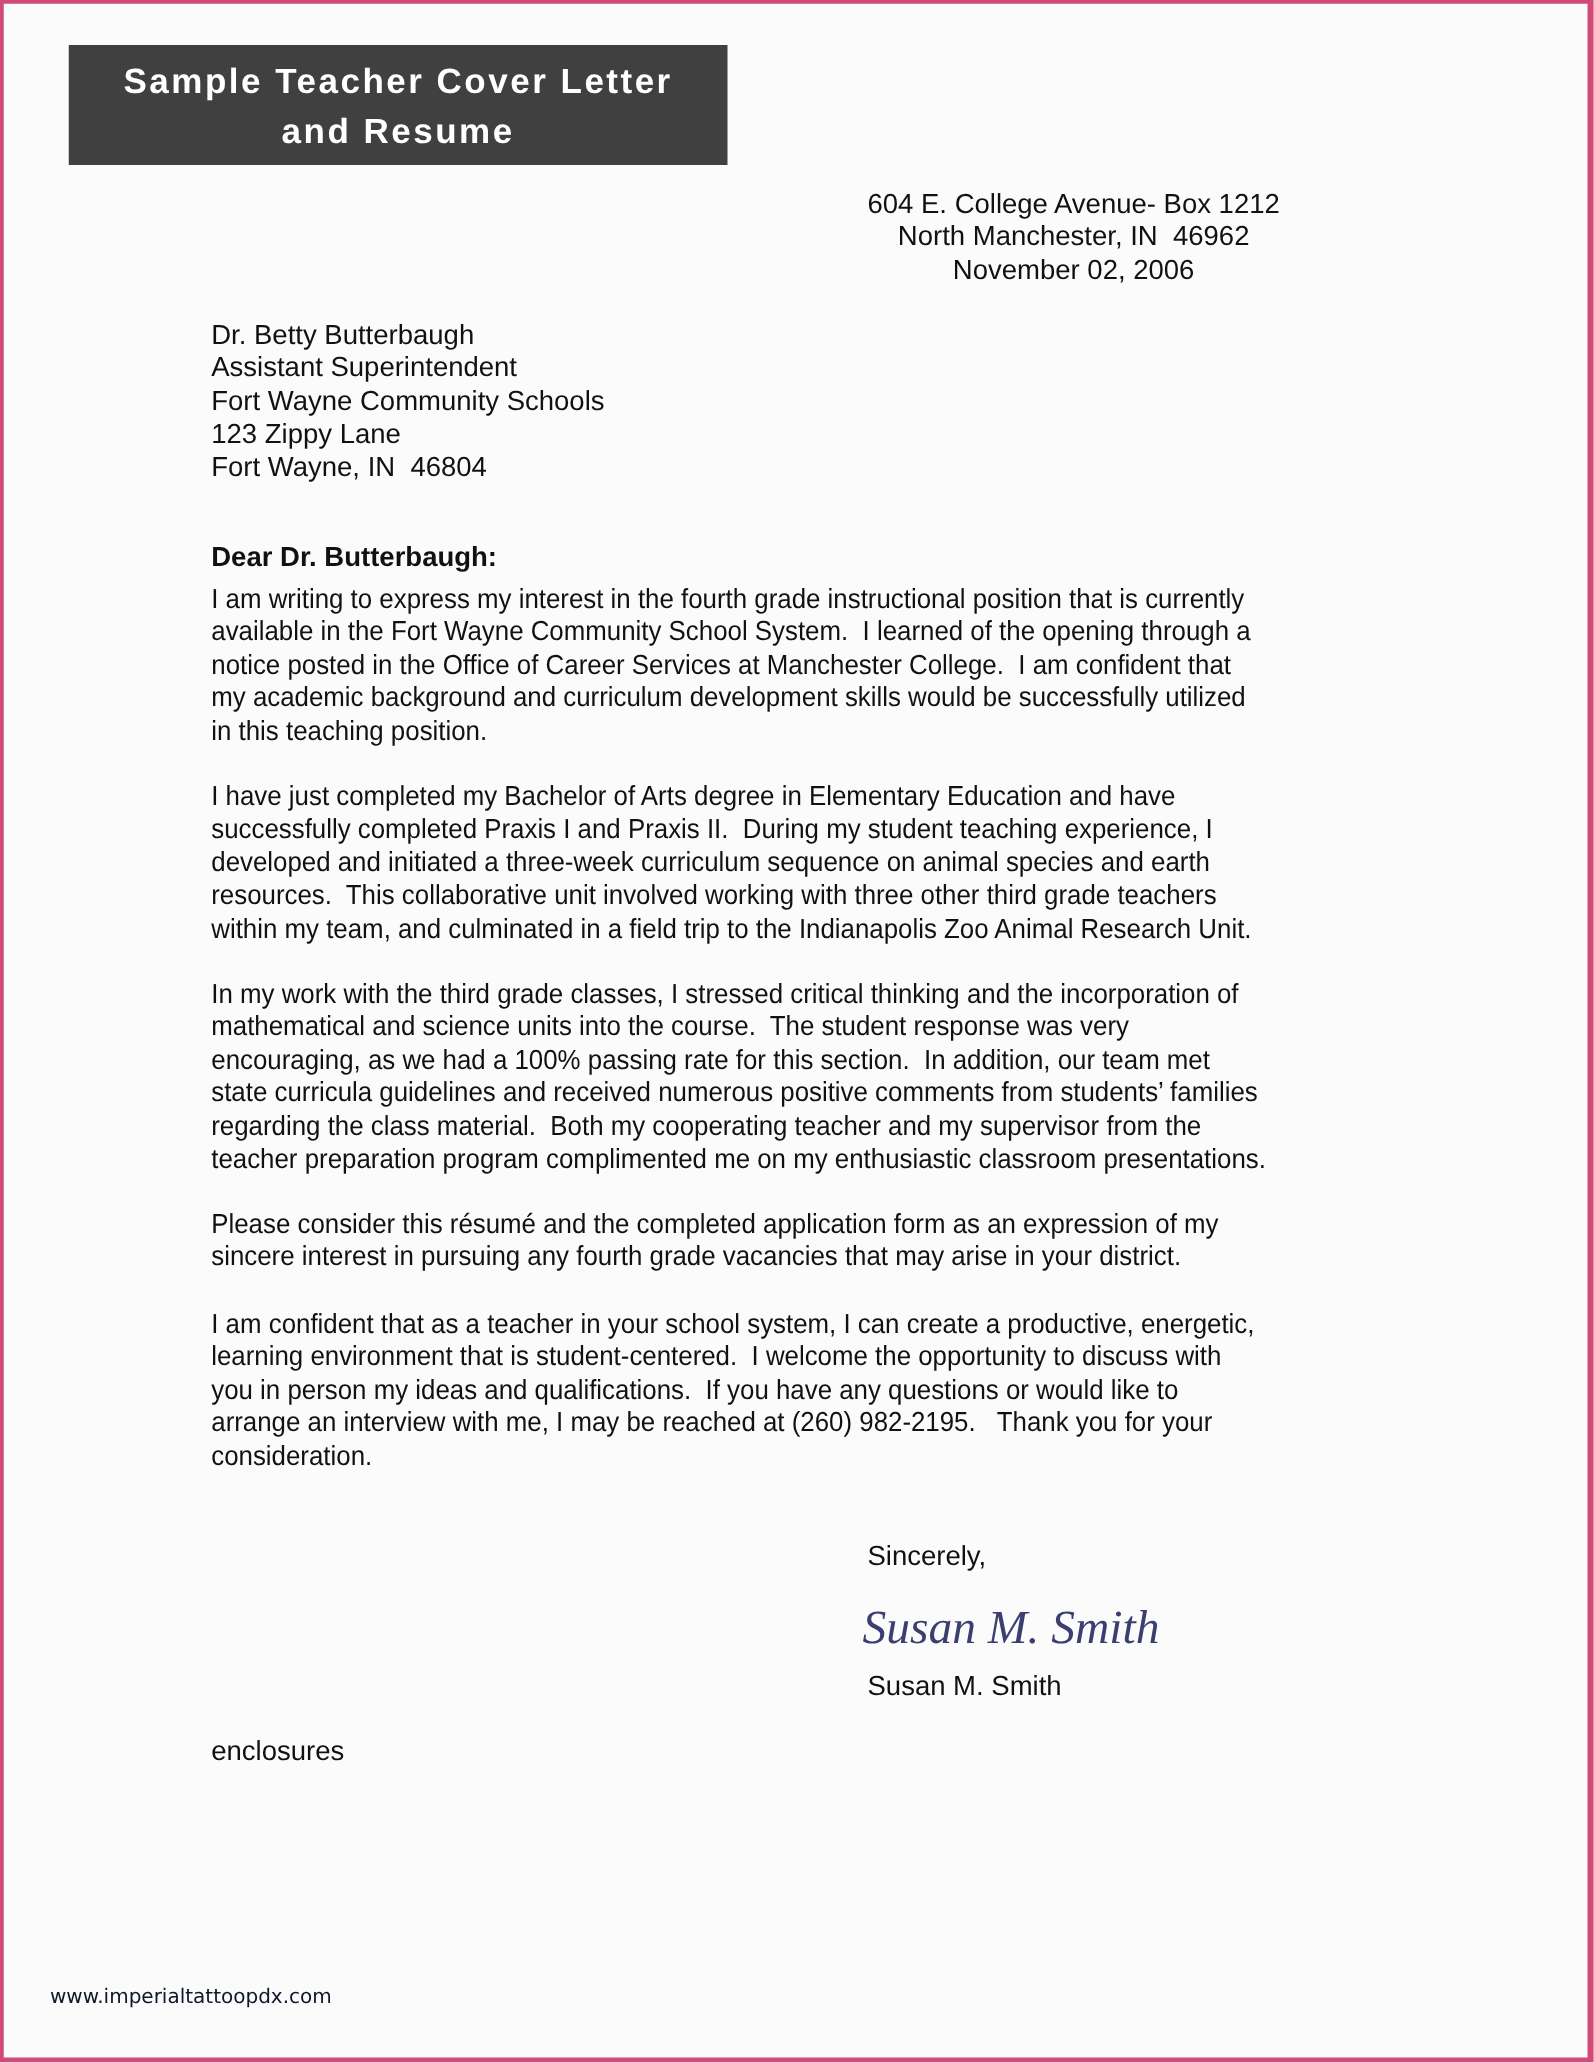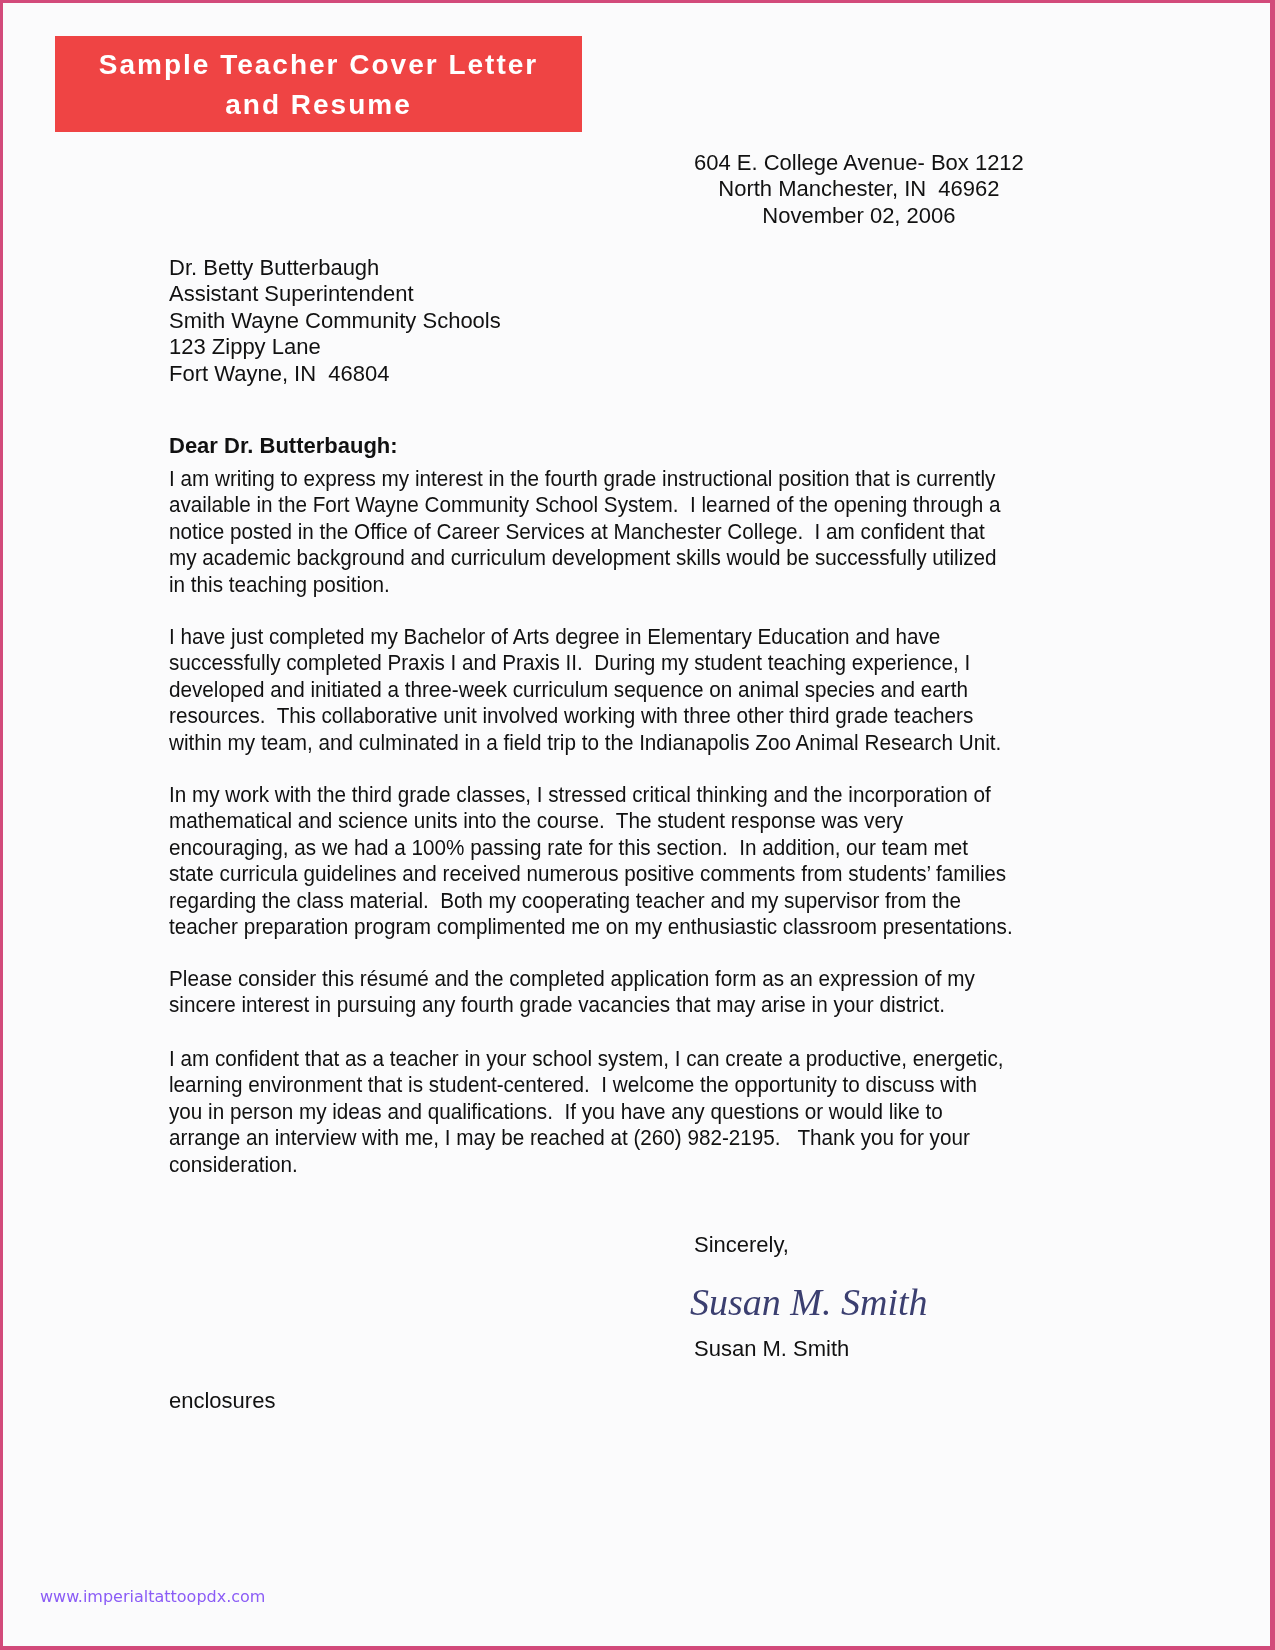--- a/index.html
+++ b/index.html
@@ -1,55 +1,55 @@
 <!DOCTYPE html>
 <html><head>
 <meta charset="utf-8">
 <style>
   html, body { margin:0; padding:0; }
   body { width:1275px; height:1650px; background:#fbfbfc; position:relative; overflow:hidden;
          font-family:"Liberation Sans", sans-serif; color:#111; }
   .frame { position:absolute; left:0; top:0; width:1275px; height:1650px; box-sizing:border-box;
            border:3px solid #d24a7a; border-right-width:5px; border-bottom-width:4px; }
-  .title-box { position:absolute; left:55px; top:36px; width:527px; height:96px; background:#ef4444;
+  .title-box { position:absolute; left:55px; top:36px; width:527px; height:96px; background:#404040;
                color:#fff; text-align:center; font-weight:bold; font-size:28px; letter-spacing:2px;
                line-height:40px; padding-top:9px; box-sizing:border-box; }
   .title-box div { white-space:nowrap; }
   .block { position:absolute; font-size:22px; line-height:26.4px; white-space:pre; }
   .addr { left:694px; top:150px;text-align:center; }
   .recip { left:169px; top:255px; }
   .salut { left:169px; top:433px;font-weight:bold; }
   .para { position:absolute; left:169px; font-size:22px; line-height:26.4px; white-space:pre;
           transform:scaleX(0.94); transform-origin:left top; }
   .p1 { top:466px; }
   .p2 { top:624px; }
   .p3 { top:782px; }
   .p4 { top:966px; }
   .p5 { top:1046px; }
   .closing { left:694px; top:1232px; }
   .sig-script { position:absolute; left:690px; top:1280px; font-family:"Liberation Serif", serif;
                 font-style:italic; font-size:38px; color:#3b3f70; white-space:nowrap; }
   .sig-name { left:694px; top:1336px; }
   .encl { left:169px; top:1388px; }
   .footer { position:absolute; left:40px; top:1587px; font-family:"DejaVu Sans", sans-serif;
-            font-size:16px; color:#8b5cf6; }
+            font-size:16px; color:#0f172a; }
 </style>
 </head>
 <body>
 
 <div class="frame"></div>
 
 <div class="title-box">
   <div>Sample Teacher Cover Letter</div>
   <div>and Resume</div>
 </div>
 
 <div class="block addr"><div>604 E. College Avenue- Box 1212</div><div>North Manchester, IN  46962</div><div>November 02, 2006</div></div>
 
-<div class="block recip"><div>Dr. Betty Butterbaugh</div><div>Assistant Superintendent</div><div>Smith Wayne Community Schools</div><div>123 Zippy Lane</div><div>Fort Wayne, IN  46804</div></div>
+<div class="block recip"><div>Dr. Betty Butterbaugh</div><div>Assistant Superintendent</div><div>Fort Wayne Community Schools</div><div>123 Zippy Lane</div><div>Fort Wayne, IN  46804</div></div>
 
 <div class="block salut">Dear Dr. Butterbaugh:</div>
 
 <div class="para p1">I am writing to express my interest in the fourth grade instructional position that is currently
 available in the Fort Wayne Community School System.  I learned of the opening through a
 notice posted in the Office of Career Services at Manchester College.  I am confident that
 my academic background and curriculum development skills would be successfully utilized
 in this teaching position.</div>
 <div class="para p2">I have just completed my Bachelor of Arts degree in Elementary Education and have
 successfully completed Praxis I and Praxis II.  During my student teaching experience, I

